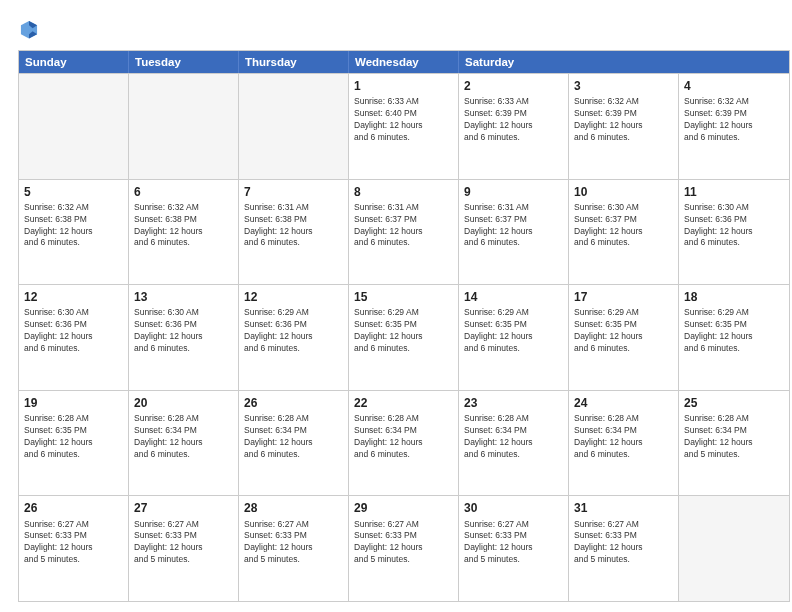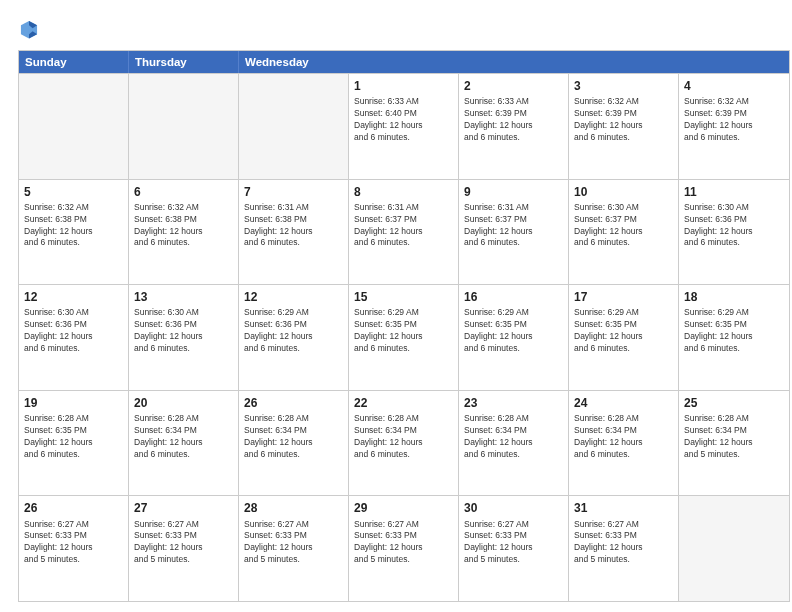--- a/index.html
+++ b/index.html
@@ -133,22 +133,24 @@
     </div>
     <div class="title-block">
       <div class="month-title"></div>
       <div class="location"></div>
     </div>
   </div>
 
   <div class="calendar">
     <div class="cal-header-row">
     <div class="cal-header-cell">Sunday</div>
+        <div class="cal-header-cell">Tuesday</div>
         <div class="cal-header-cell">Thursday</div>
         <div class="cal-header-cell">Wednesday</div>
+        <div class="cal-header-cell">Saturday</div>
       </div>
     <div class="cal-body">
     <div class="cal-week">
           <div class="cal-cell empty"></div>
           <div class="cal-cell empty"></div>
           <div class="cal-cell empty"></div>
           <div class="cal-cell">
             <span class="day-num">1</span>
             <div class="day-info" style="white-space: pre-line;">Sunrise: 6:33 AM
 Sunset: 6:40 PM
@@ -251,21 +253,21 @@
 and 6 minutes.</div>
           </div>
           <div class="cal-cell">
             <span class="day-num">15</span>
             <div class="day-info" style="white-space: pre-line;">Sunrise: 6:29 AM
 Sunset: 6:35 PM
 Daylight: 12 hours
 and 6 minutes.</div>
           </div>
           <div class="cal-cell">
-            <span class="day-num">16</span>
+            <span class="day-num">14</span>
             <div class="day-info" style="white-space: pre-line;">Sunrise: 6:29 AM
 Sunset: 6:35 PM
 Daylight: 12 hours
 and 6 minutes.</div>
           </div>
           <div class="cal-cell">
             <span class="day-num">17</span>
             <div class="day-info" style="white-space: pre-line;">Sunrise: 6:29 AM
 Sunset: 6:35 PM
 Daylight: 12 hours

